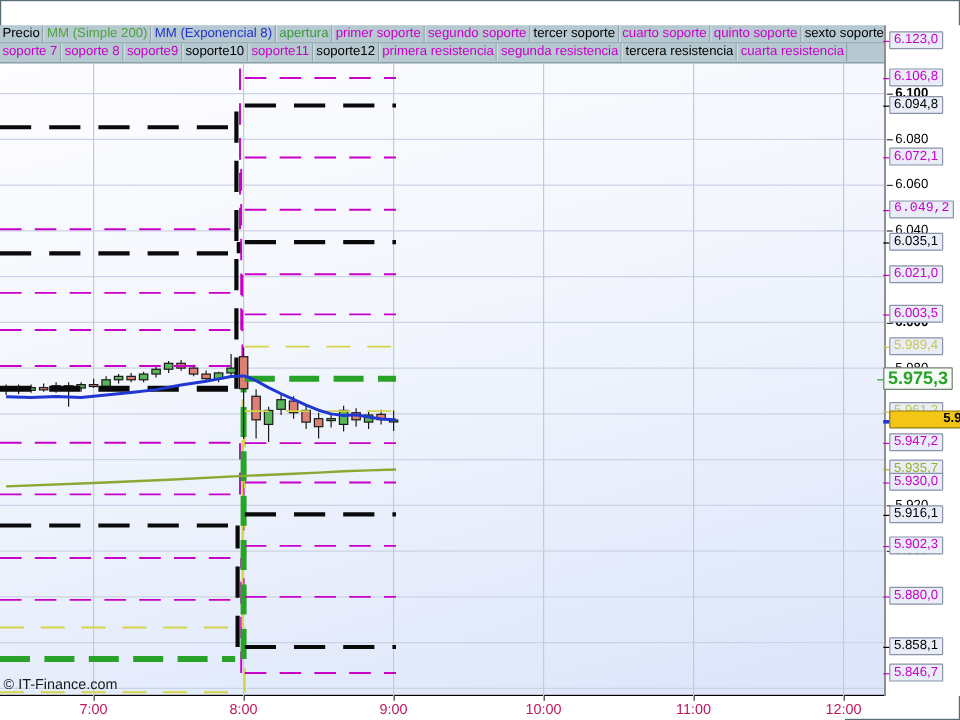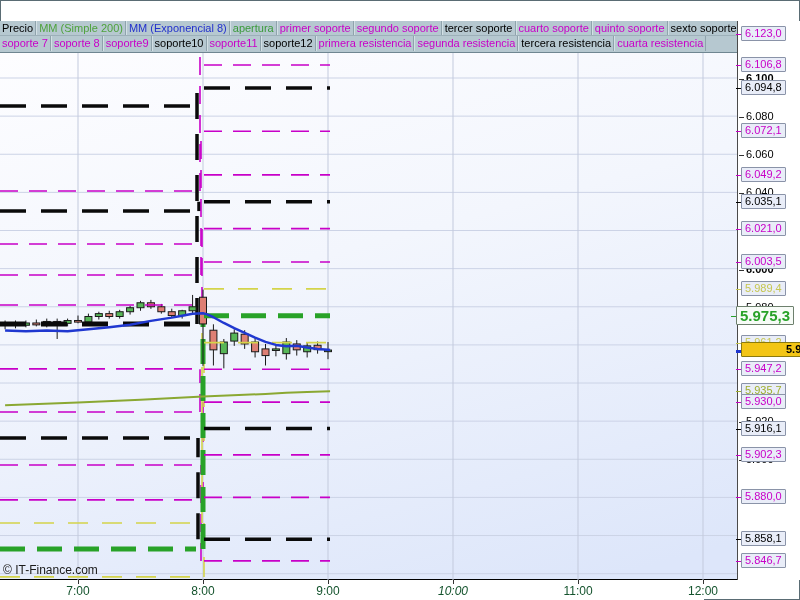--- a/index.html
+++ b/index.html
@@ -78,21 +78,21 @@
     color:var(--green);font-size:15px;font-weight:bold;height:19px;line-height:17px;
     left:-2px;z-index:3;background:#f7fbf7;border-color:#6d806d;
   }
   .abox.price{
     color:#000;font-weight:bold;background:var(--pricebg);border-color:#8a7a10;z-index:4;padding-left:44px;
   }
   .abox.price:before{background:var(--blue);height:3px;}
   
   .time-axis{
     position:absolute;top:580px;left:0;width:704px;height:20px;background:#fff;
-    font-size:12px;color:#14532d;
+    font-size:12px;color:#be185d;
   }
   .ttick{position:absolute;top:0;width:1px;height:4px;background:#333;}
   .tlabel{position:absolute;top:4px;width:44px;text-align:center;}
 </style>
 </head>
 <body>
 
 <div class="window">
 
 
@@ -243,21 +243,21 @@
       <div class="tick" style="top: 126px;"><span class="dash"></span>6.060</div>
       <div class="tick" style="top: 164px;"><span class="dash"></span>6.040</div>
       <div class="tick bold" style="top: 241px;"><span class="dash"></span>6.000</div>
       <div class="tick" style="top: 279px;"><span class="dash"></span>5.980</div>
       <div class="tick" style="top: 393px;"><span class="dash"></span>5.920</div>
       <div class="tick" style="top: 431px;"><span class="dash"></span>5.900</div>
       <div class="abox magenta" style="top: 5px;">6.123,0</div>
       <div class="abox magenta" style="top: 36px;">6.106,8</div>
       <div class="abox black" style="top: 59px;">6.094,8</div>
       <div class="abox magenta" style="top: 102px;">6.072,1</div>
-      <div class="abox magenta" style="top: 146px;">6.049,2</div>
+      <div class="abox magenta" style="top: 146px; font-family: Liberation Mono, monospace;">6.049,2</div>
       <div class="abox black" style="top: 173px;">6.035,1</div>
       <div class="abox magenta" style="top: 200px;">6.021,0</div>
       <div class="abox magenta" style="top: 233px;">6.003,5</div>
       <div class="abox olive" style="top: 260px;">5.989,4</div>
       <div class="abox green_big" style="top: 285px;">5.975,3</div>
       <div class="abox olive" style="top: 314px;">5.961,2</div>
       <div class="abox price" style="top: 321px;">5.957,3</div>
       <div class="abox magenta" style="top: 340px;">5.947,2</div>
       <div class="abox olive_green" style="top: 362px;">5.935,7</div>
       <div class="abox magenta" style="top: 373px;">5.930,0</div>
@@ -269,20 +269,20 @@
     </div>
 
   <div class="time-axis" id="timeAxis">
       <div class="ttick" style="left: 78px;"></div>
       <div class="tlabel" style="left: 56px;">7:00</div>
       <div class="ttick" style="left: 203px;"></div>
       <div class="tlabel" style="left: 181px;">8:00</div>
       <div class="ttick" style="left: 328px;"></div>
       <div class="tlabel" style="left: 306px;">9:00</div>
       <div class="ttick" style="left: 453px;"></div>
-      <div class="tlabel" style="left: 431px; font-style: italic;">10:00</div>
+      <div class="tlabel" style="left: 431px;">10:00</div>
       <div class="ttick" style="left: 578px;"></div>
       <div class="tlabel" style="left: 556px;">11:00</div>
       <div class="ttick" style="left: 703px;"></div>
       <div class="tlabel" style="left: 681px;">12:00</div>
     </div>
 
 </div>
 
 </body></html>

